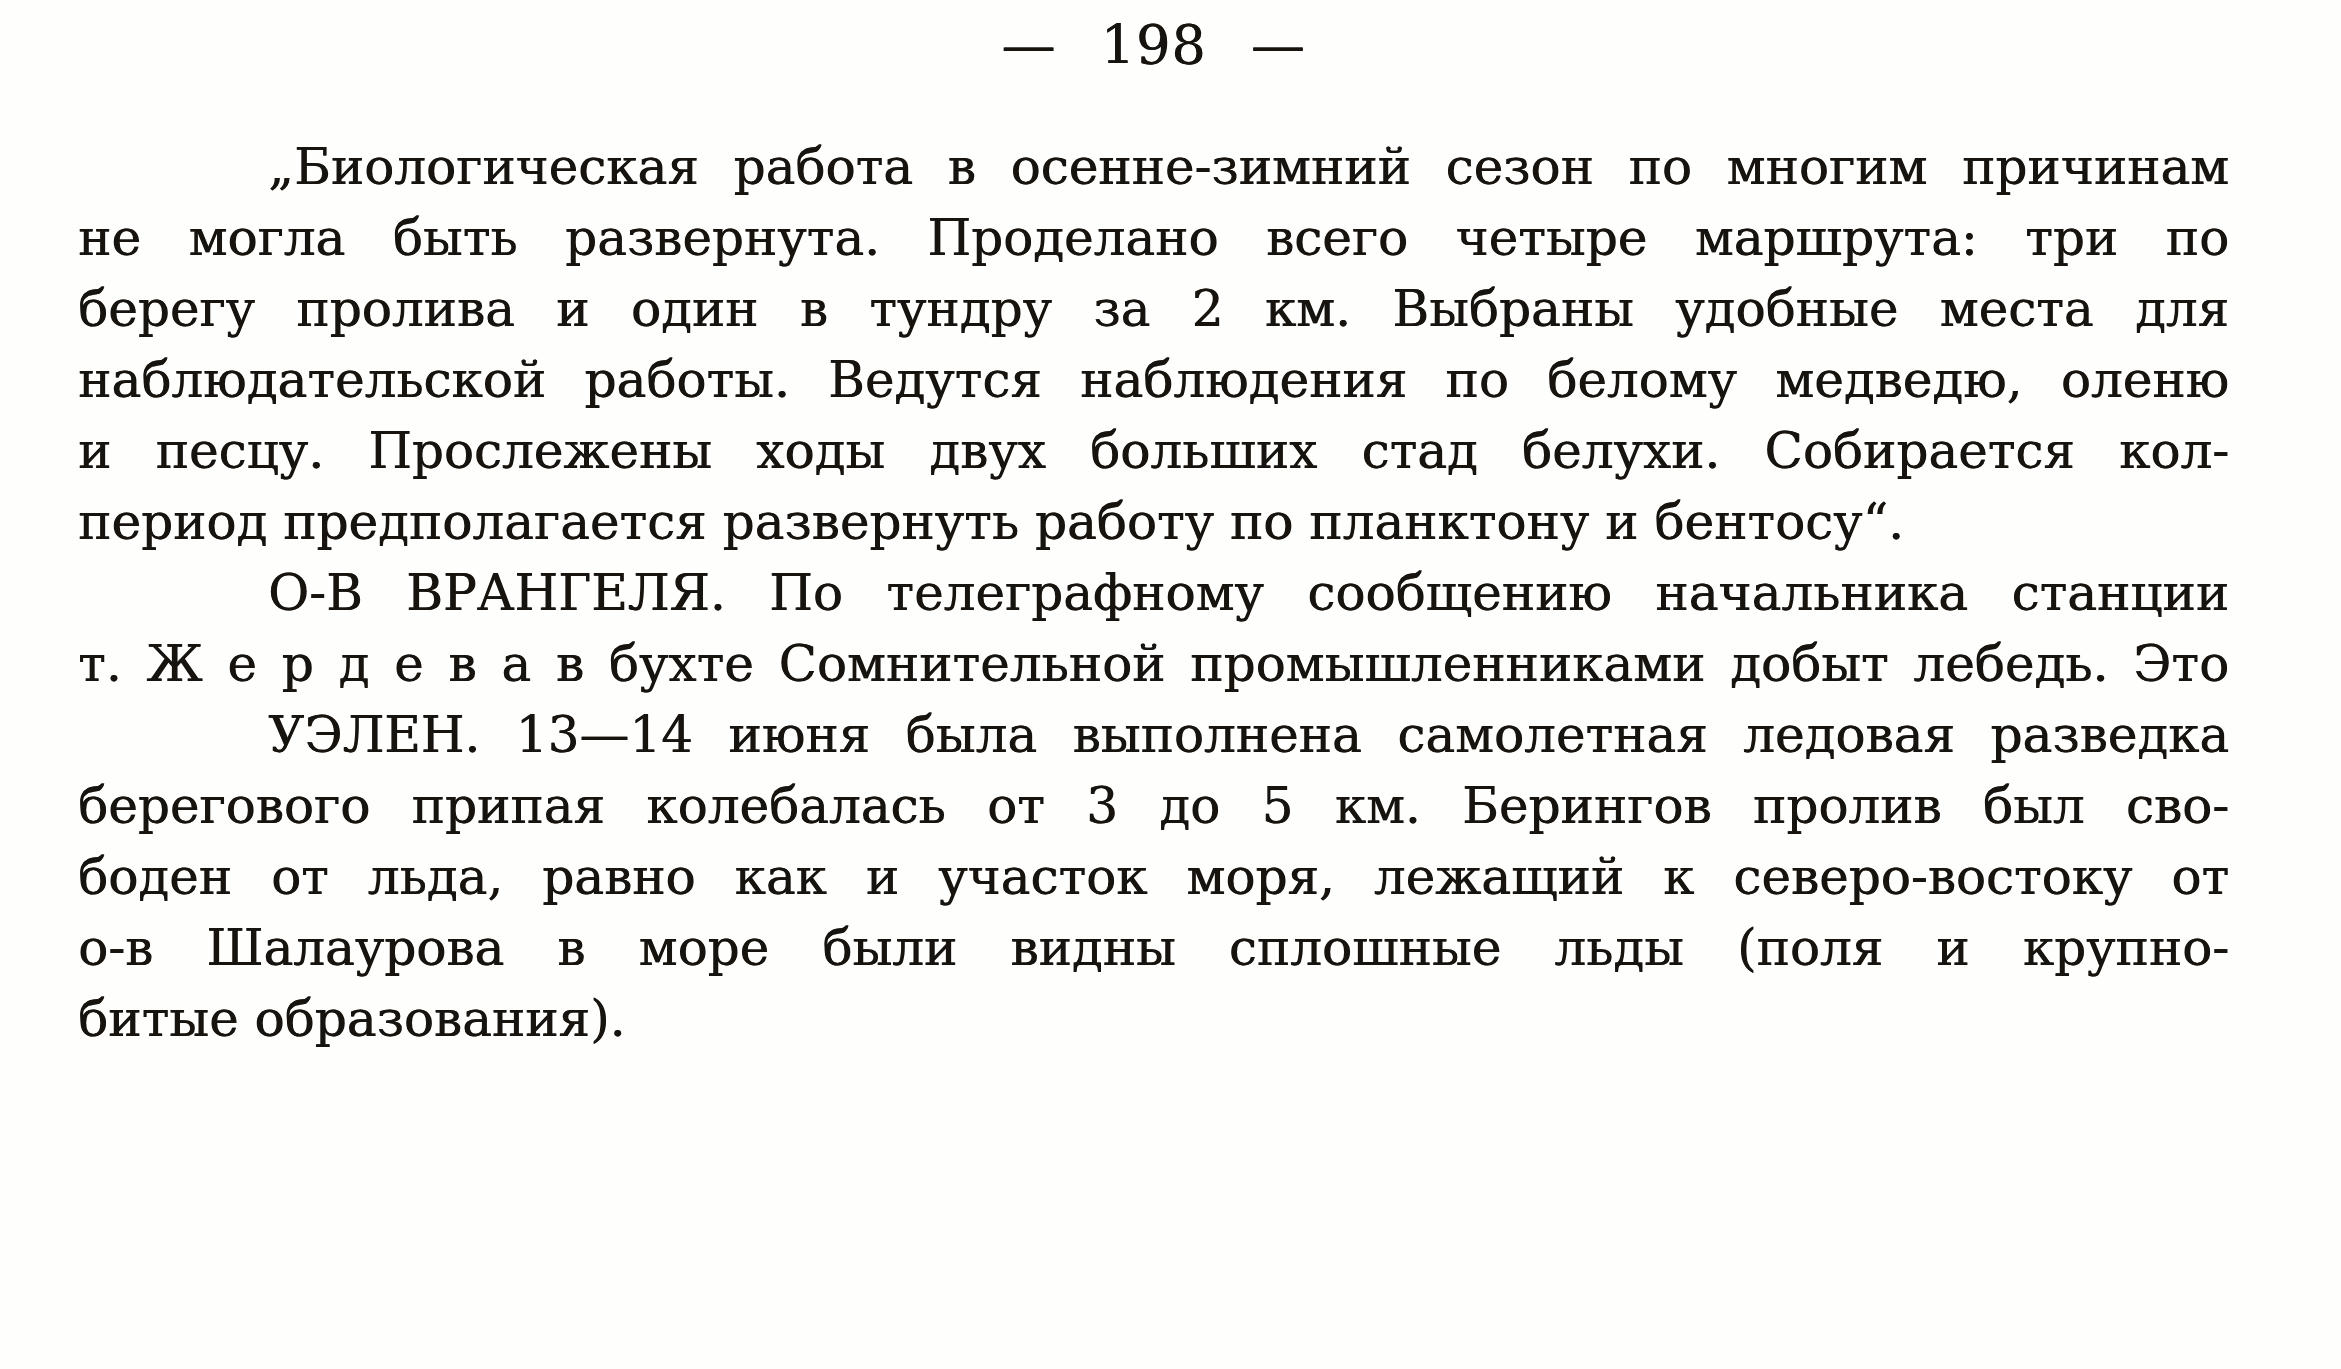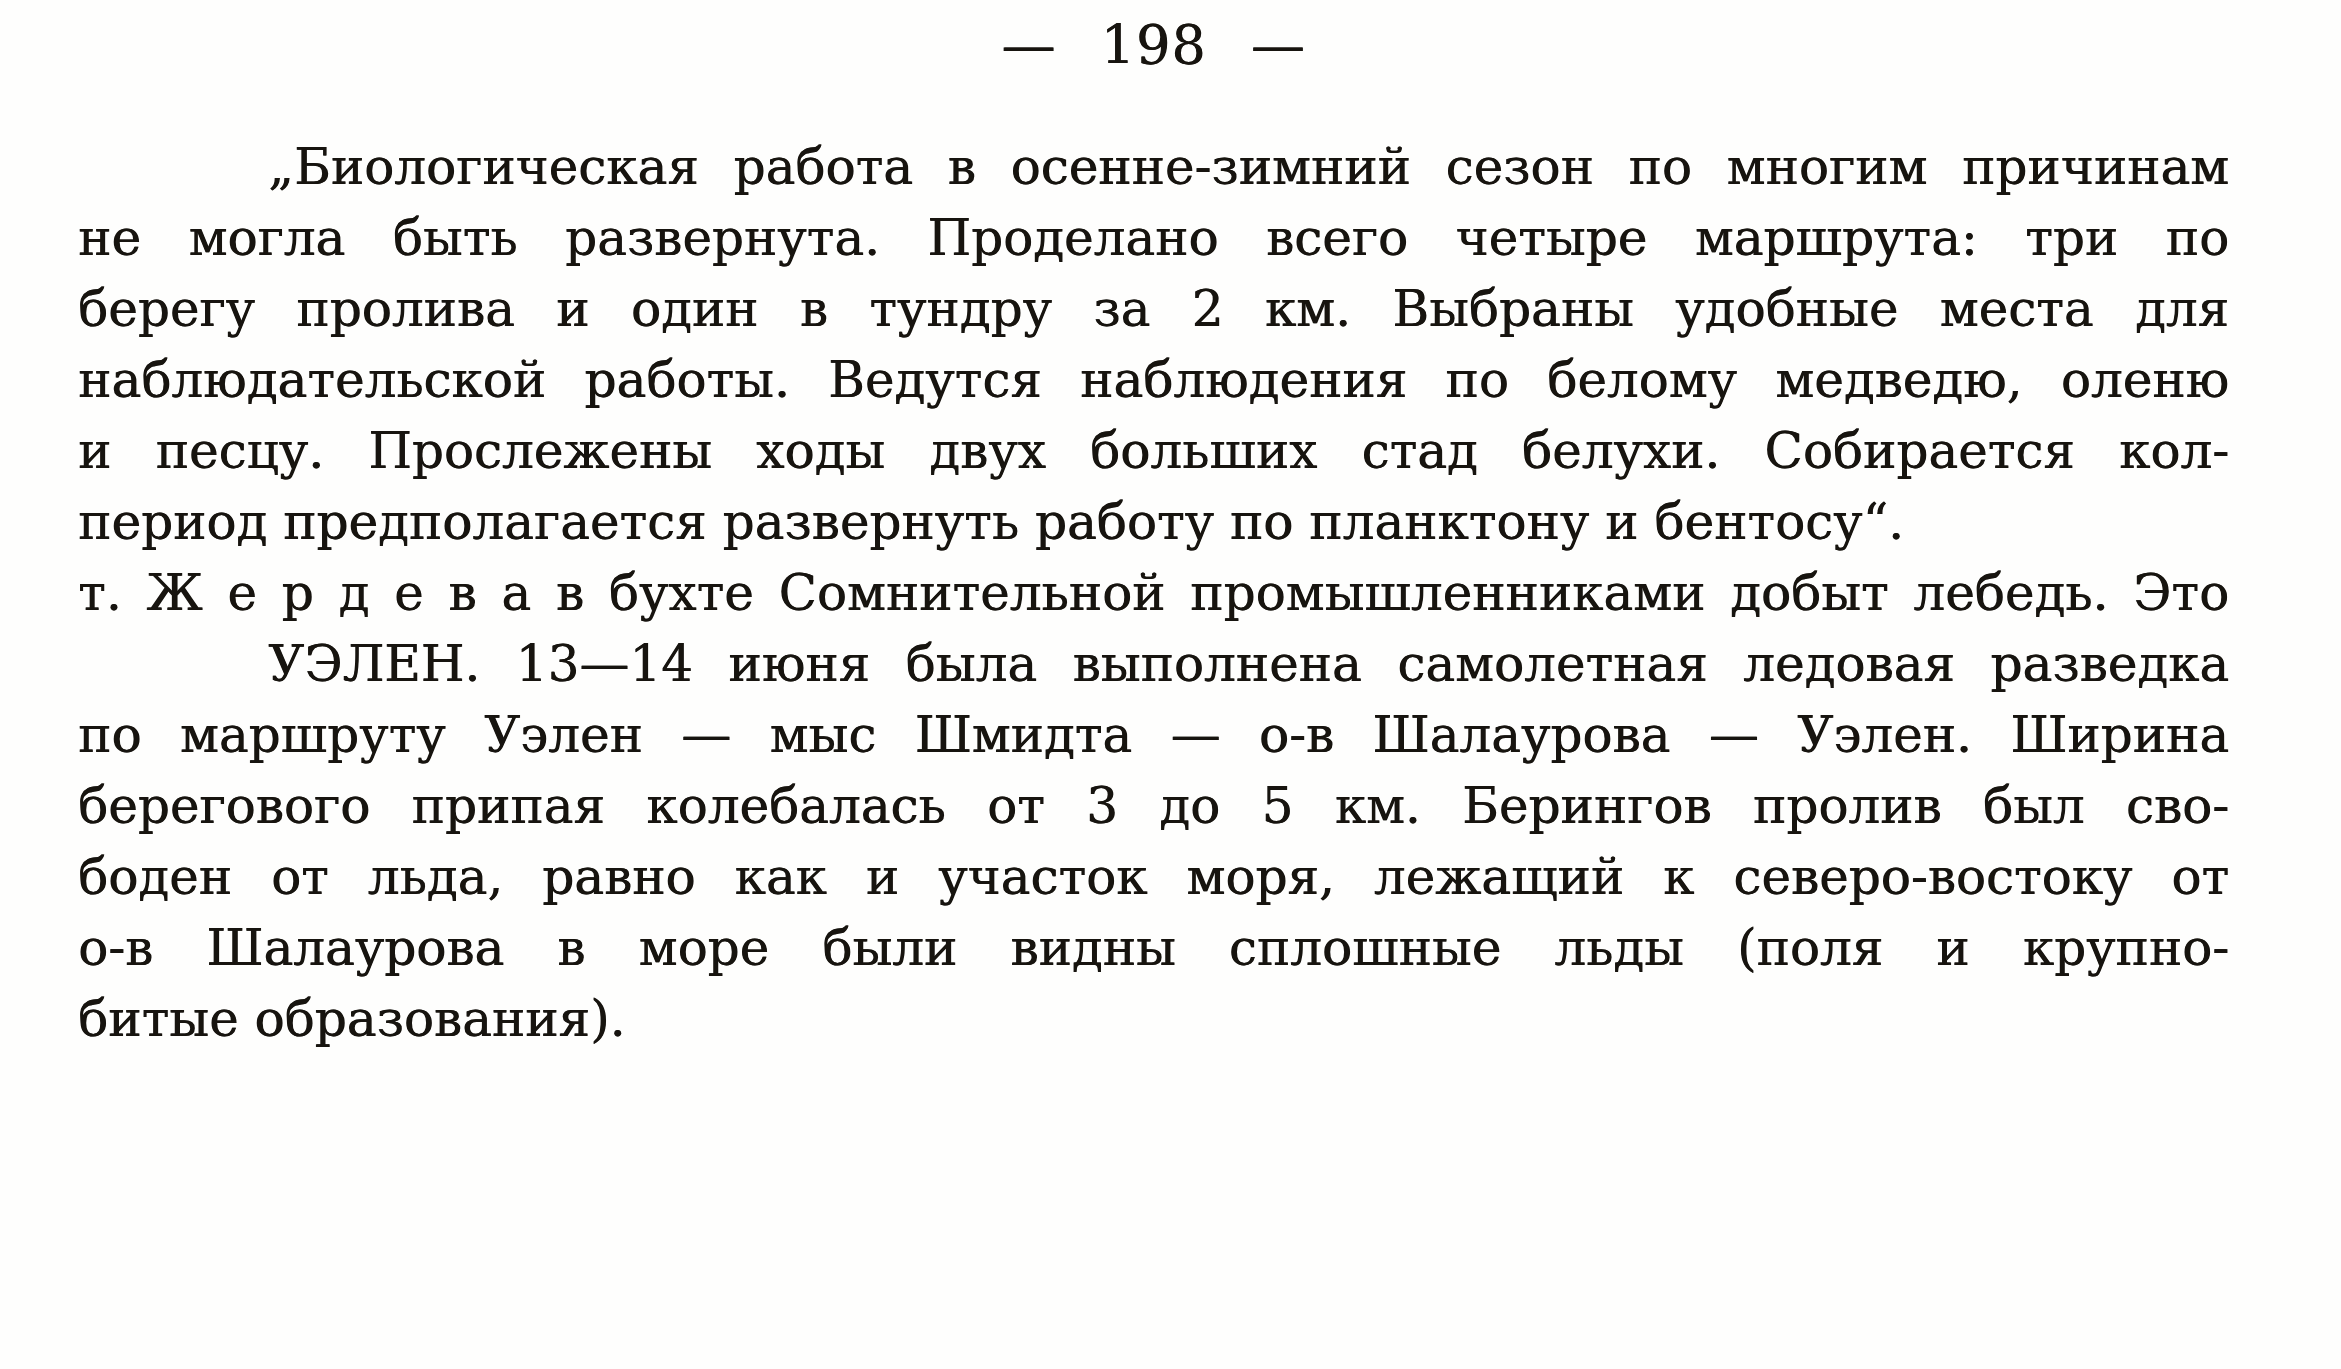--- a/index.html
+++ b/index.html
@@ -60,26 +60,26 @@
     <div class="paragraph">
       <div class="line first">„Биологическая работа в осенне-зимний сезон по многим причинам</div>
       <div class="line">не могла быть развернута. Проделано всего четыре маршрута: три по</div>
       <div class="line">берегу пролива и один в тундру за 2 км. Выбраны удобные места для</div>
       <div class="line">наблюдательской работы. Ведутся наблюдения по белому медведю, оленю</div>
       <div class="line">и песцу. Прослежены ходы двух больших стад белухи. Собирается кол-</div>
       <div class="line end">период предполагается развернуть работу по планктону и бентосу“.</div>
     </div>
 
     <div class="paragraph">
+      <div class="line first">О-В ВРАНГЕЛЯ. По телеграфному сообщению начальника станции</div>
       <div class="line">т. Ж е р д е в а в бухте Сомнительной промышленниками добыт лебедь. Это</div>
     </div>
 
     <div class="paragraph">
       <div class="line first">УЭЛЕН. 13—14 июня была выполнена самолетная ледовая разведка</div>
-      <div class="line">по маршруту Уэлен — мыс Шмидта — о-в Шалаурова — Уэлен. Ширина</div>
       <div class="line">берегового припая колебалась от 3 до 5 км. Берингов пролив был сво-</div>
       <div class="line">боден от льда, равно как и участок моря, лежащий к северо-востоку от</div>
       <div class="line">о-в Шалаурова в море были видны сплошные льды (поля и крупно-</div>
       <div class="line end">битые образования).</div>
     </div>
 
   </div>
 </div>
 
 </body></html>

